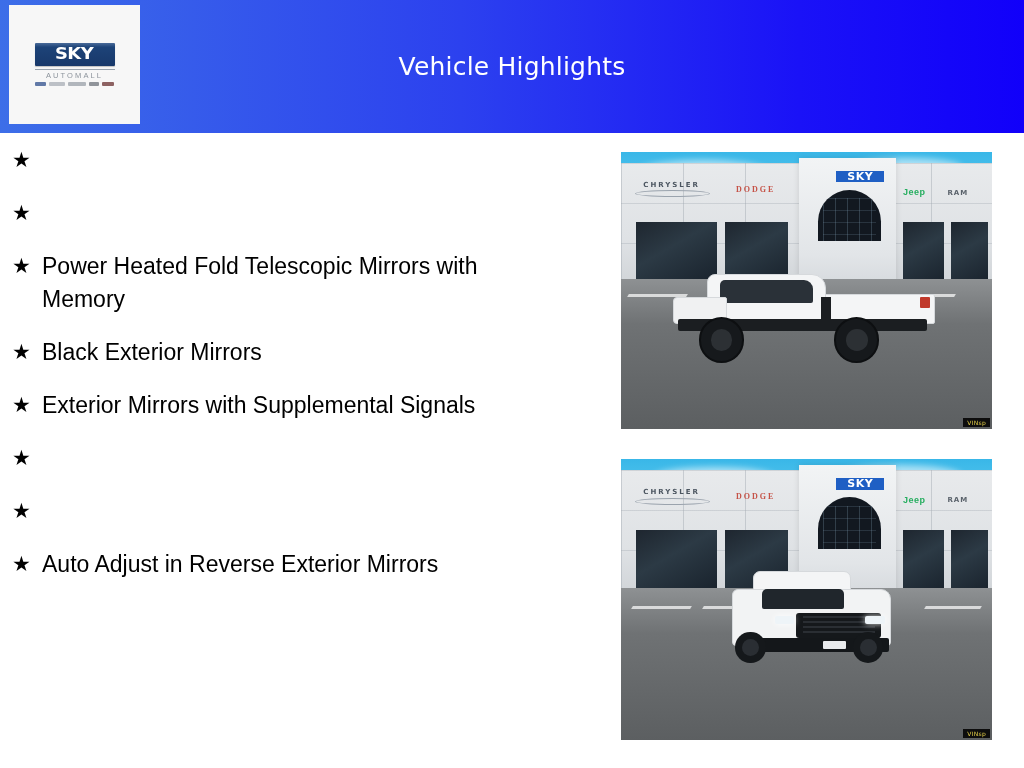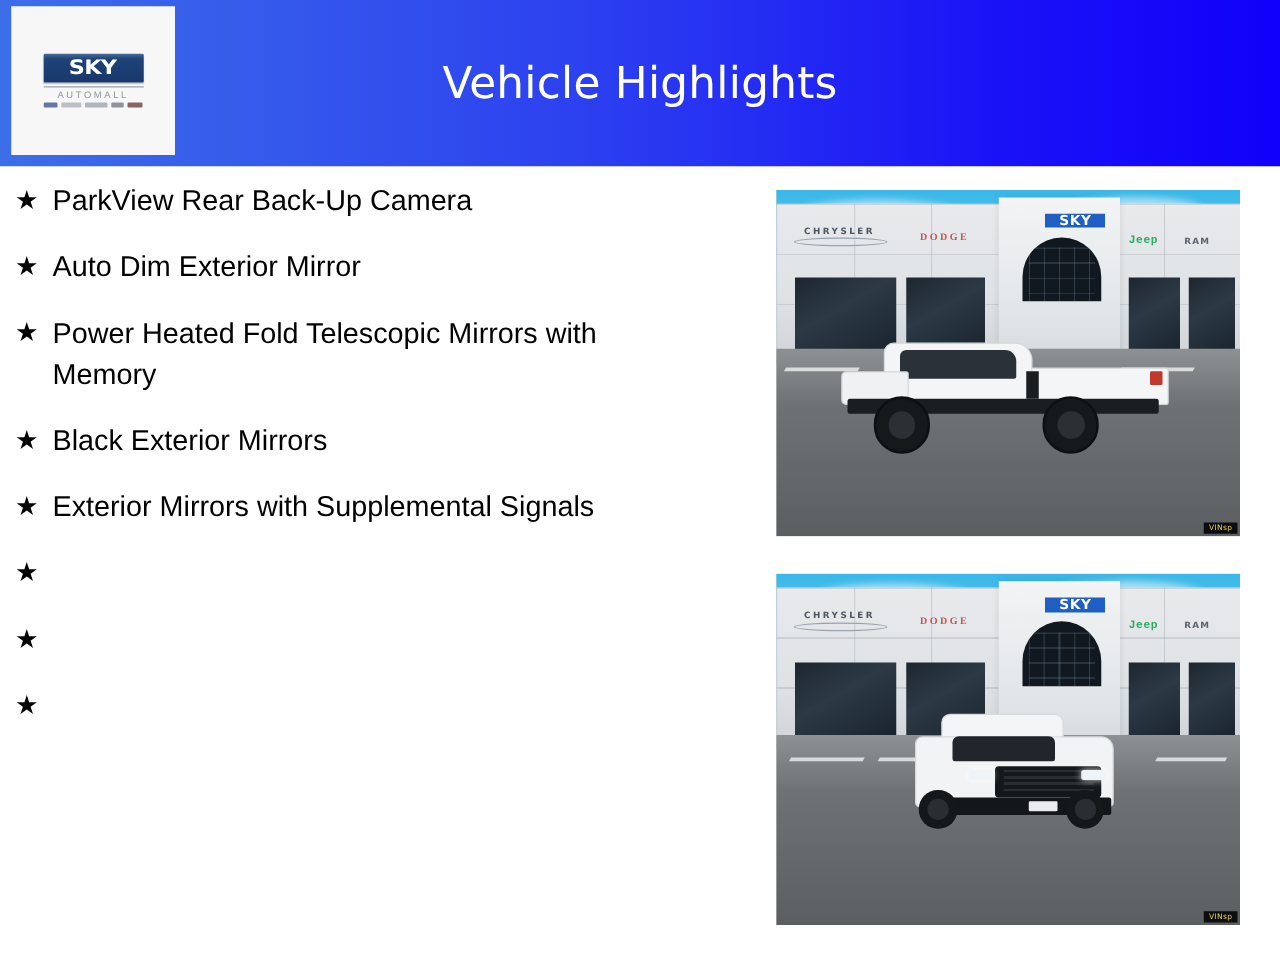--- a/index.html
+++ b/index.html
@@ -105,21 +105,21 @@
 
   #header-title {
     position: absolute;
     left: 0; top: 0;
     width: 1024px;
     height: 133px;
     display: flex;
     align-items: center;
     justify-content: center;
     color: #ffffff;
-    font-size: 35px;
+    font-size: 25px;
     font-family: "DejaVu Sans", sans-serif;
     font-weight: normal;
     letter-spacing: 0.2px;
     pointer-events: none;
   }
 
   
   #features {
     position: absolute;
     left: 12px;
@@ -261,21 +261,21 @@
     font-family: Liberation Serif, serif;
     font-weight: bold;
     font-size: 8px;
     letter-spacing: 2px;
     opacity: 0.85;
   }
   .sign-jeep {
     position: absolute;
     left: 76%; top: 19%;
     color: #27ae60;
-    font-family: Liberation Mono, monospace;
+    font-family: Liberation Sans, sans-serif;
     font-weight: bold;
     font-size: 9px;
     letter-spacing: 0.5px;
   }
   .sign-ram {
     position: absolute;
     left: 88%; top: 20%;
     color: #5a626b;
     font-family: "DejaVu Sans", sans-serif;
     font-weight: bold;
@@ -502,26 +502,24 @@
       </div>
     </div>
 
     <div id="header-title">Vehicle Highlights</div>
   </div>
 
   <div id="features">
 
     <div class="feature-row">
       <div class="feature-bullet">★</div>
-      <div class="feature-text">ParkView Rear Back-Up Camera</div>
-    </div>
-
-    <div class="feature-row">
-      <div class="feature-bullet">★</div>
-      <div class="feature-text">Auto Dim Exterior Mirror</div>
+    </div>
+
+    <div class="feature-row">
+      <div class="feature-bullet">★</div>
     </div>
 
     <div class="feature-row">
       <div class="feature-bullet">★</div>
       <div class="feature-text">Power Heated Fold Telescopic Mirrors with Memory</div>
     </div>
 
     <div class="feature-row">
       <div class="feature-bullet">★</div>
       <div class="feature-text">Black Exterior Mirrors</div>
@@ -535,20 +533,21 @@
     <div class="feature-row">
       <div class="feature-bullet">★</div>
     </div>
 
     <div class="feature-row">
       <div class="feature-bullet">★</div>
     </div>
 
     <div class="feature-row">
       <div class="feature-bullet">★</div>
+      <div class="feature-text">Auto Adjust in Reverse Exterior Mirrors</div>
     </div>
 
   </div>
 
   <div class="photo" id="photo-1">
     <div class="scene">
       <div class="sky-bg"></div>
       <div class="cloud" style="left:4%;top:3%;width:36%;height:9%;"></div>
       <div class="cloud" style="left:62%;top:2%;width:30%;height:7%;"></div>
 

